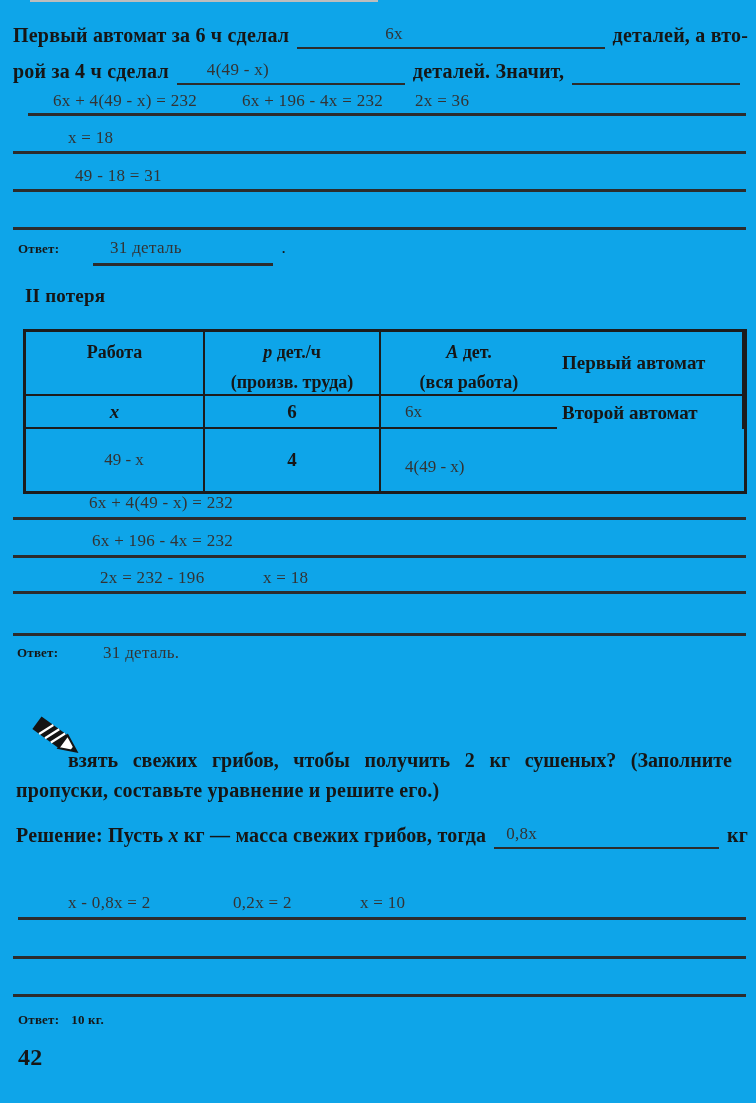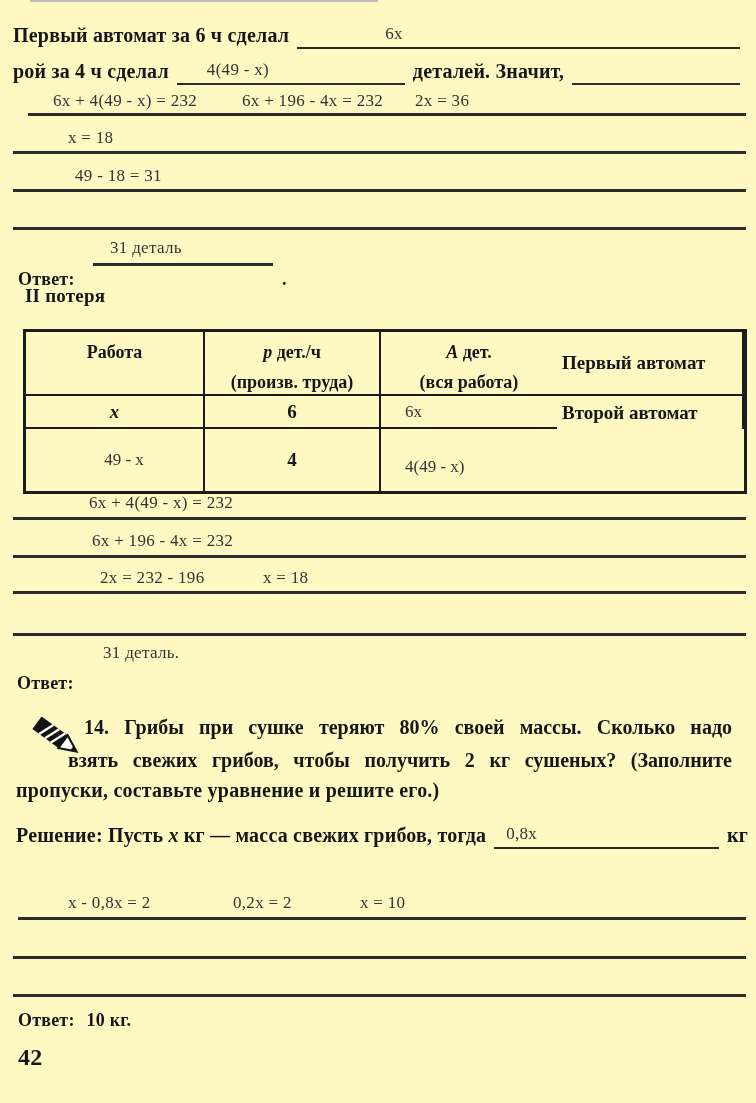--- a/index.html
+++ b/index.html
@@ -1,23 +1,23 @@
 <!DOCTYPE html>
 <html><head>
 <meta charset="utf-8">
 <style>
   html,body { margin:0; padding:0; background:#ffffff; }
   .page {
     position:relative; width:756px; height:1103px; margin:0 auto;
-    background:#fef9c3; overflow:hidden;
+    background:#0ea5e9; overflow:hidden;
     font-family:"Liberation Serif","DejaVu Serif",serif; color:#161616;
   }
   .abs { position:absolute; }
   .printed { font-weight:bold; font-size:20px; letter-spacing:.2px; white-space:nowrap; }
-  .printed.sm { font-size:18px;margin-top:28px; }
+  .printed.sm { font-size:13px; }
   .fill { font-weight:normal; font-size:17px; color:#333; letter-spacing:.3px; white-space:nowrap; }
   .rule { position:absolute; height:3px; background:#2c2c2c; }
   .artifact { position:absolute; height:2px; background:#bdbdbd; }
 
   
   .fline { position:absolute; left:13px; right:8px; display:flex; align-items:flex-end; line-height:27px; }
   .blank { border-bottom:2.5px solid #2c2c2c; display:inline-block; }
   .blank.grow { flex:1 1 auto; margin:0 8px; }
   .blank.fixed { flex:0 0 auto; margin:0 8px; }
   .blank .fill { display:inline-block; line-height:24px; }
@@ -48,20 +48,21 @@
 </head>
 <body>
 
 <div class="page">
 
   <div class="artifact" style="top:0;left:30px;width:348px;"></div>
 
   <div class="fline" style="top:20px;">
     <span class="printed">Первый автомат за 6 ч сделал</span>
     <span class="blank grow"><span class="fill" style="margin-left:88px;">6x</span></span>
+    <span class="printed">деталей, а вто-</span>
   </div>
 
   <div class="fline" style="top:56px;">
     <span class="printed">рой за 4 ч сделал</span>
     <span class="blank fixed" style="width:228px;"><span class="fill" style="margin-left:30px;">4(49 - x)</span></span>
     <span class="printed">деталей. Значит,</span>
     <span class="blank grow"></span>
   </div>
 
   <span class="fill abs" style="left:53px;top:91px;">6x + 4(49 - x) = 232</span>
@@ -125,23 +126,20 @@
 
   <svg class="abs" style="left:32px;top:712px;" width="52" height="52" viewBox="0 0 50 50">
     <g transform="rotate(36 25 25)">
       <rect x="0" y="17.5" width="31" height="15" fill="#141414"></rect>
       <path d="M8 32.5 L14 17.5 M15 32.5 L21 17.5 M22 32.5 L28 17.5" stroke="#ffffff" stroke-width="2.2"></path>
       <polygon points="31,17.5 47,25 31,32.5" fill="#ffffff" stroke="#141414" stroke-width="2"></polygon>
       <polygon points="41.5,22.4 47,25 41.5,27.6" fill="#141414"></polygon>
     </g>
   </svg>
 
-  <div class="just" style="left:84px;top:714px;">
-    <b>14.</b> <span>Грибы при сушке теряют 80% своей массы. Сколько надо</span>
-  </div>
   <div class="just" style="left:68px;top:747px;">
     <span>взять свежих грибов, чтобы получить 2 кг сушеных? (Заполните</span>
   </div>
   <div class="printed abs" style="left:16px;top:779px;">пропуски, составьте уравнение и решите его.)</div>
 
   <div class="fline" style="left:16px;top:820px;">
     <span class="printed"><span>Решение: Пусть</span> <i class="var">x</i> <span>кг — масса свежих грибов, тогда</span></span>
     <span class="blank grow"><span class="fill" style="margin-left:12px;">0,8x</span></span>
     <span class="printed">кг</span>
   </div>

